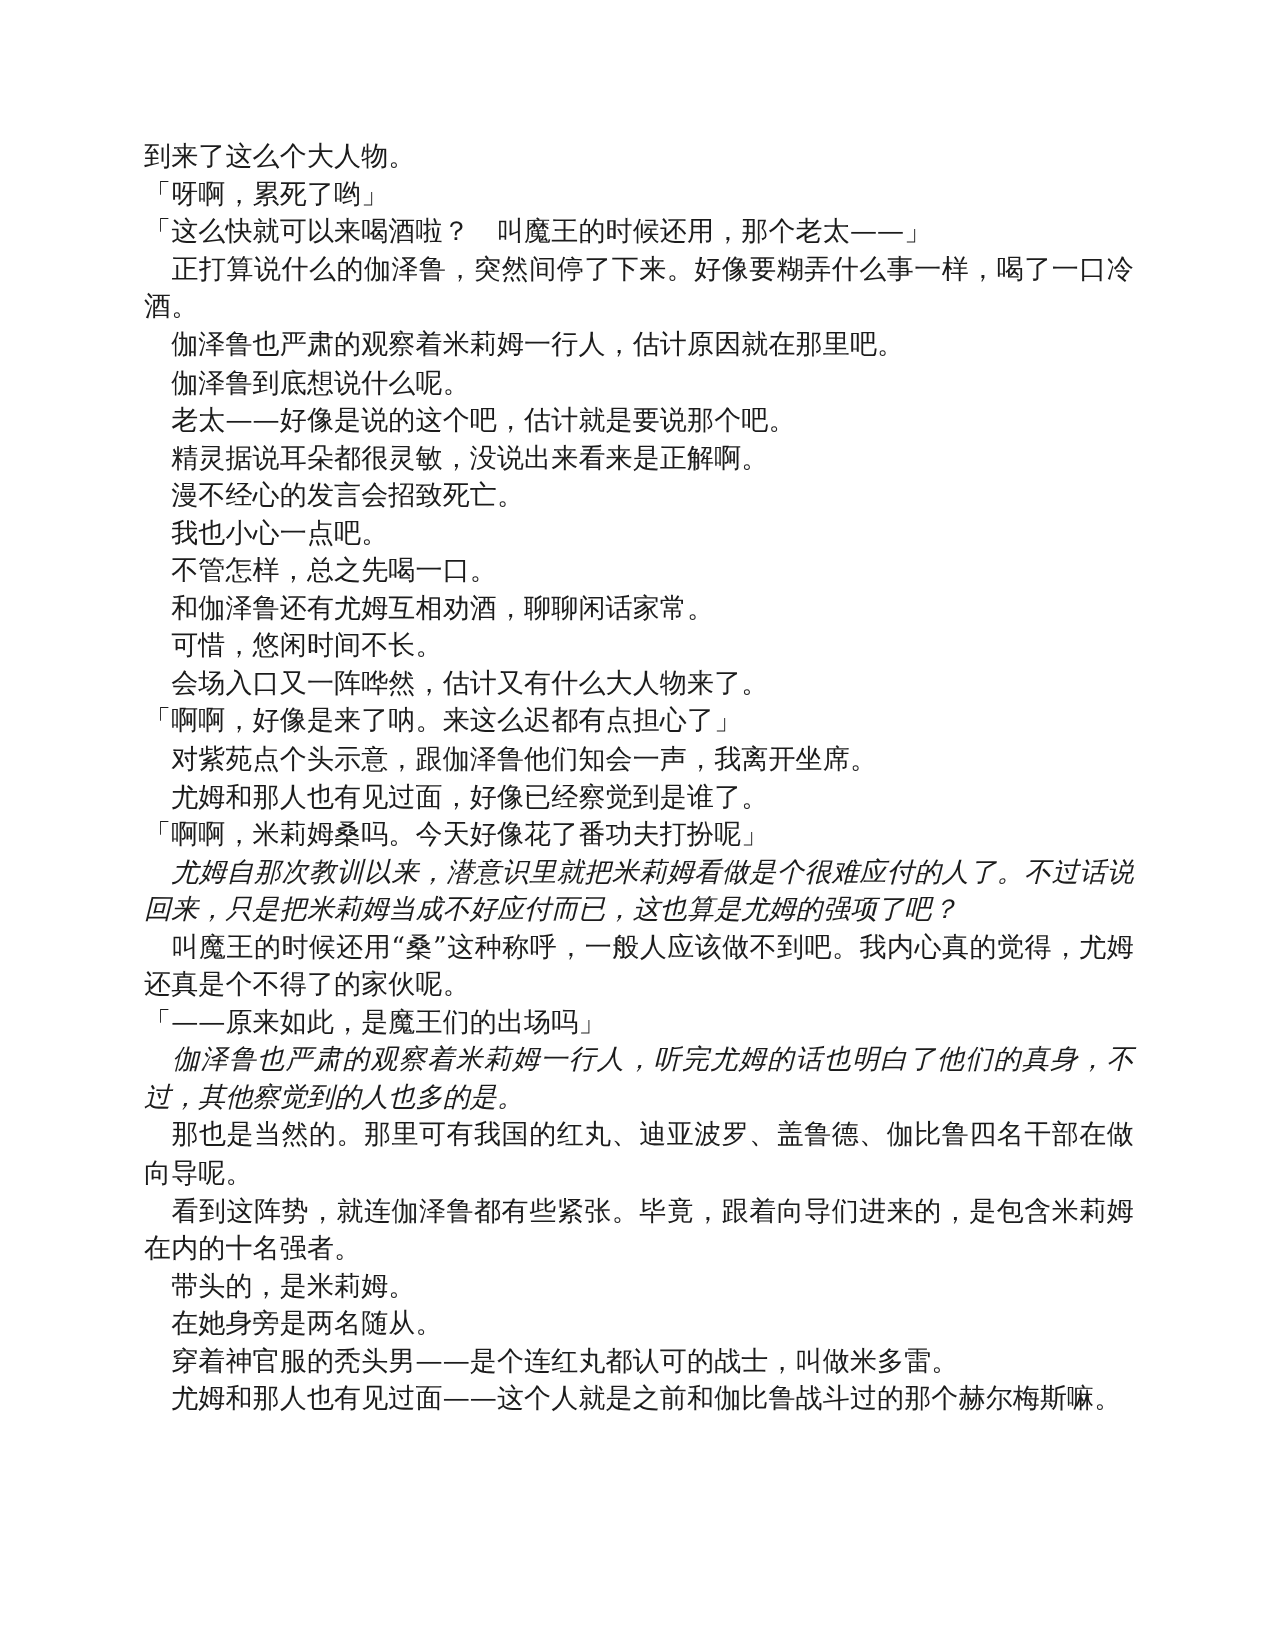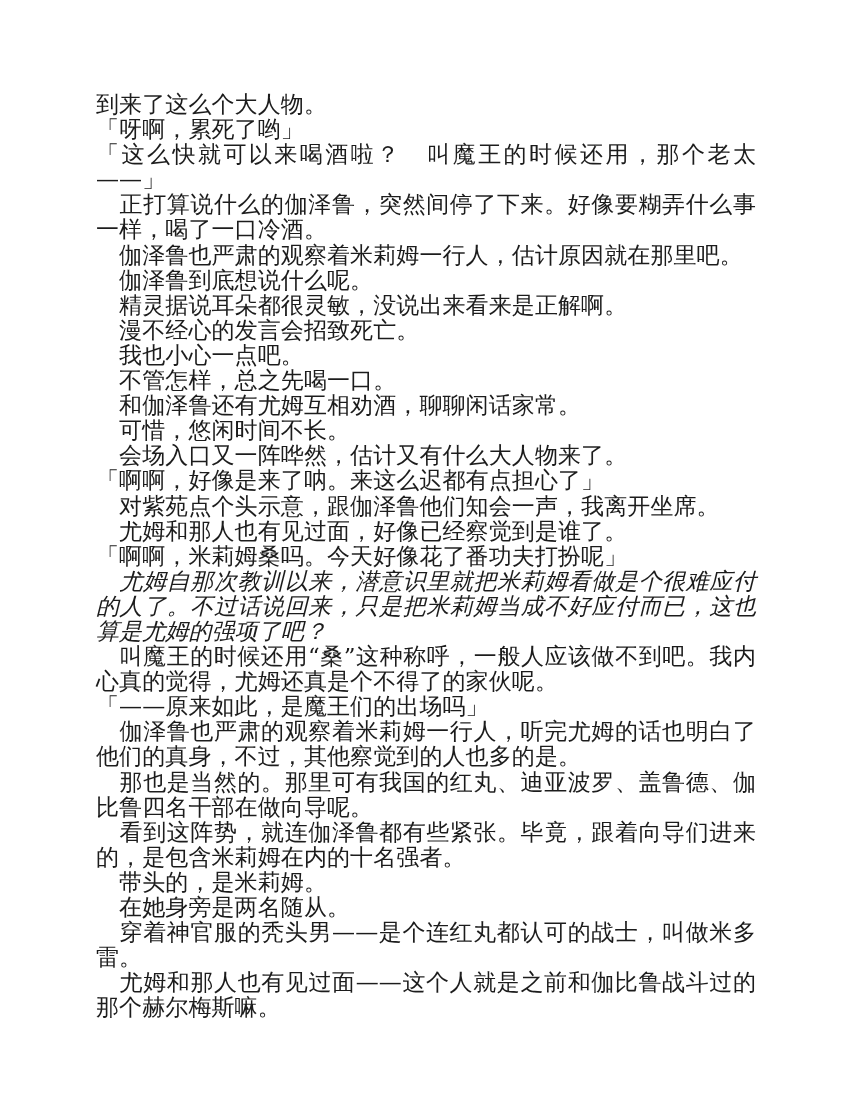--- a/index.html
+++ b/index.html
@@ -28,21 +28,21 @@
   }
 
   #text-body {
     position: absolute;
     left: 96px;
     top: 92px;
     width: 660px;
   }
 
   .line {
-    font-size: 23px;
+    font-size: 18px;
     line-height: 25.1px;
     letter-spacing: 0.1px;
     color: #1c1c1c;
     text-align: justify;
     text-justify: inter-character;
     white-space: pre-wrap;
     word-break: break-all;
     margin: 0;
     padding: 0;
   }
@@ -57,35 +57,36 @@
 
 <div id="page" style="background: rgb(255, 255, 255);">
   <div id="text-body">
 
   <p class="line" style="color: rgb(28, 28, 28);">到来了这么个大人物。</p>
       <p class="line" style="color: rgb(28, 28, 28);">「呀啊，累死了哟」</p>
       <p class="line" style="color: rgb(28, 28, 28);">「这么快就可以来喝酒啦？　叫魔王的时候还用，那个老太——」</p>
       <p class="line indent" style="color: rgb(28, 28, 28);">　正打算说什么的伽泽鲁，突然间停了下来。好像要糊弄什么事一样，喝了一口冷酒。</p>
       <p class="line indent" style="color: rgb(28, 28, 28);">　伽泽鲁也严肃的观察着米莉姆一行人，估计原因就在那里吧。</p>
       <p class="line indent" style="color: rgb(28, 28, 28);">　伽泽鲁到底想说什么呢。</p>
+      <p class="line indent" style="color: rgb(28, 28, 28);">　老太——好像是说的这个吧，估计就是要说那个吧。</p>
       <p class="line indent" style="color: rgb(28, 28, 28);">　精灵据说耳朵都很灵敏，没说出来看来是正解啊。</p>
       <p class="line indent" style="color: rgb(28, 28, 28);">　漫不经心的发言会招致死亡。</p>
       <p class="line indent" style="color: rgb(28, 28, 28);">　我也小心一点吧。</p>
       <p class="line indent" style="color: rgb(28, 28, 28);">　不管怎样，总之先喝一口。</p>
       <p class="line indent" style="color: rgb(28, 28, 28);">　和伽泽鲁还有尤姆互相劝酒，聊聊闲话家常。</p>
       <p class="line indent" style="color: rgb(28, 28, 28);">　可惜，悠闲时间不长。</p>
       <p class="line indent" style="color: rgb(28, 28, 28);">　会场入口又一阵哗然，估计又有什么大人物来了。</p>
       <p class="line" style="color: rgb(28, 28, 28);">「啊啊，好像是来了呐。来这么迟都有点担心了」</p>
       <p class="line indent" style="color: rgb(28, 28, 28);">　对紫苑点个头示意，跟伽泽鲁他们知会一声，我离开坐席。</p>
       <p class="line indent" style="color: rgb(28, 28, 28);">　尤姆和那人也有见过面，好像已经察觉到是谁了。</p>
       <p class="line" style="color: rgb(28, 28, 28);">「啊啊，米莉姆桑吗。今天好像花了番功夫打扮呢」</p>
       <p class="line indent" style="color: rgb(28, 28, 28); font-style: italic;">　尤姆自那次教训以来，潜意识里就把米莉姆看做是个很难应付的人了。不过话说回来，只是把米莉姆当成不好应付而已，这也算是尤姆的强项了吧？</p>
       <p class="line indent" style="color: rgb(28, 28, 28);">　叫魔王的时候还用“桑”这种称呼，一般人应该做不到吧。我内心真的觉得，尤姆还真是个不得了的家伙呢。</p>
       <p class="line" style="color: rgb(28, 28, 28);">「——原来如此，是魔王们的出场吗」</p>
-      <p class="line indent" style="color: rgb(28, 28, 28);">　伽泽鲁也严肃的观察着米莉姆一行人，听完尤姆的话也明白了他们的真身，不过，其他察觉到的人也多的是。</p>
+      <p class="line indent" style="color: rgb(28, 28, 28); font-style: italic;">　伽泽鲁也严肃的观察着米莉姆一行人，听完尤姆的话也明白了他们的真身，不过，其他察觉到的人也多的是。</p>
       <p class="line indent" style="color: rgb(28, 28, 28);">　那也是当然的。那里可有我国的红丸、迪亚波罗、盖鲁德、伽比鲁四名干部在做向导呢。</p>
       <p class="line indent" style="color: rgb(28, 28, 28);">　看到这阵势，就连伽泽鲁都有些紧张。毕竟，跟着向导们进来的，是包含米莉姆在内的十名强者。</p>
       <p class="line indent" style="color: rgb(28, 28, 28);">　带头的，是米莉姆。</p>
       <p class="line indent" style="color: rgb(28, 28, 28);">　在她身旁是两名随从。</p>
       <p class="line indent" style="color: rgb(28, 28, 28);">　穿着神官服的秃头男——是个连红丸都认可的战士，叫做米多雷。</p>
       <p class="line indent" style="color: rgb(28, 28, 28);">　尤姆和那人也有见过面——这个人就是之前和伽比鲁战斗过的那个赫尔梅斯嘛。</p>
     </div>
 </div>
 
 </body></html>

